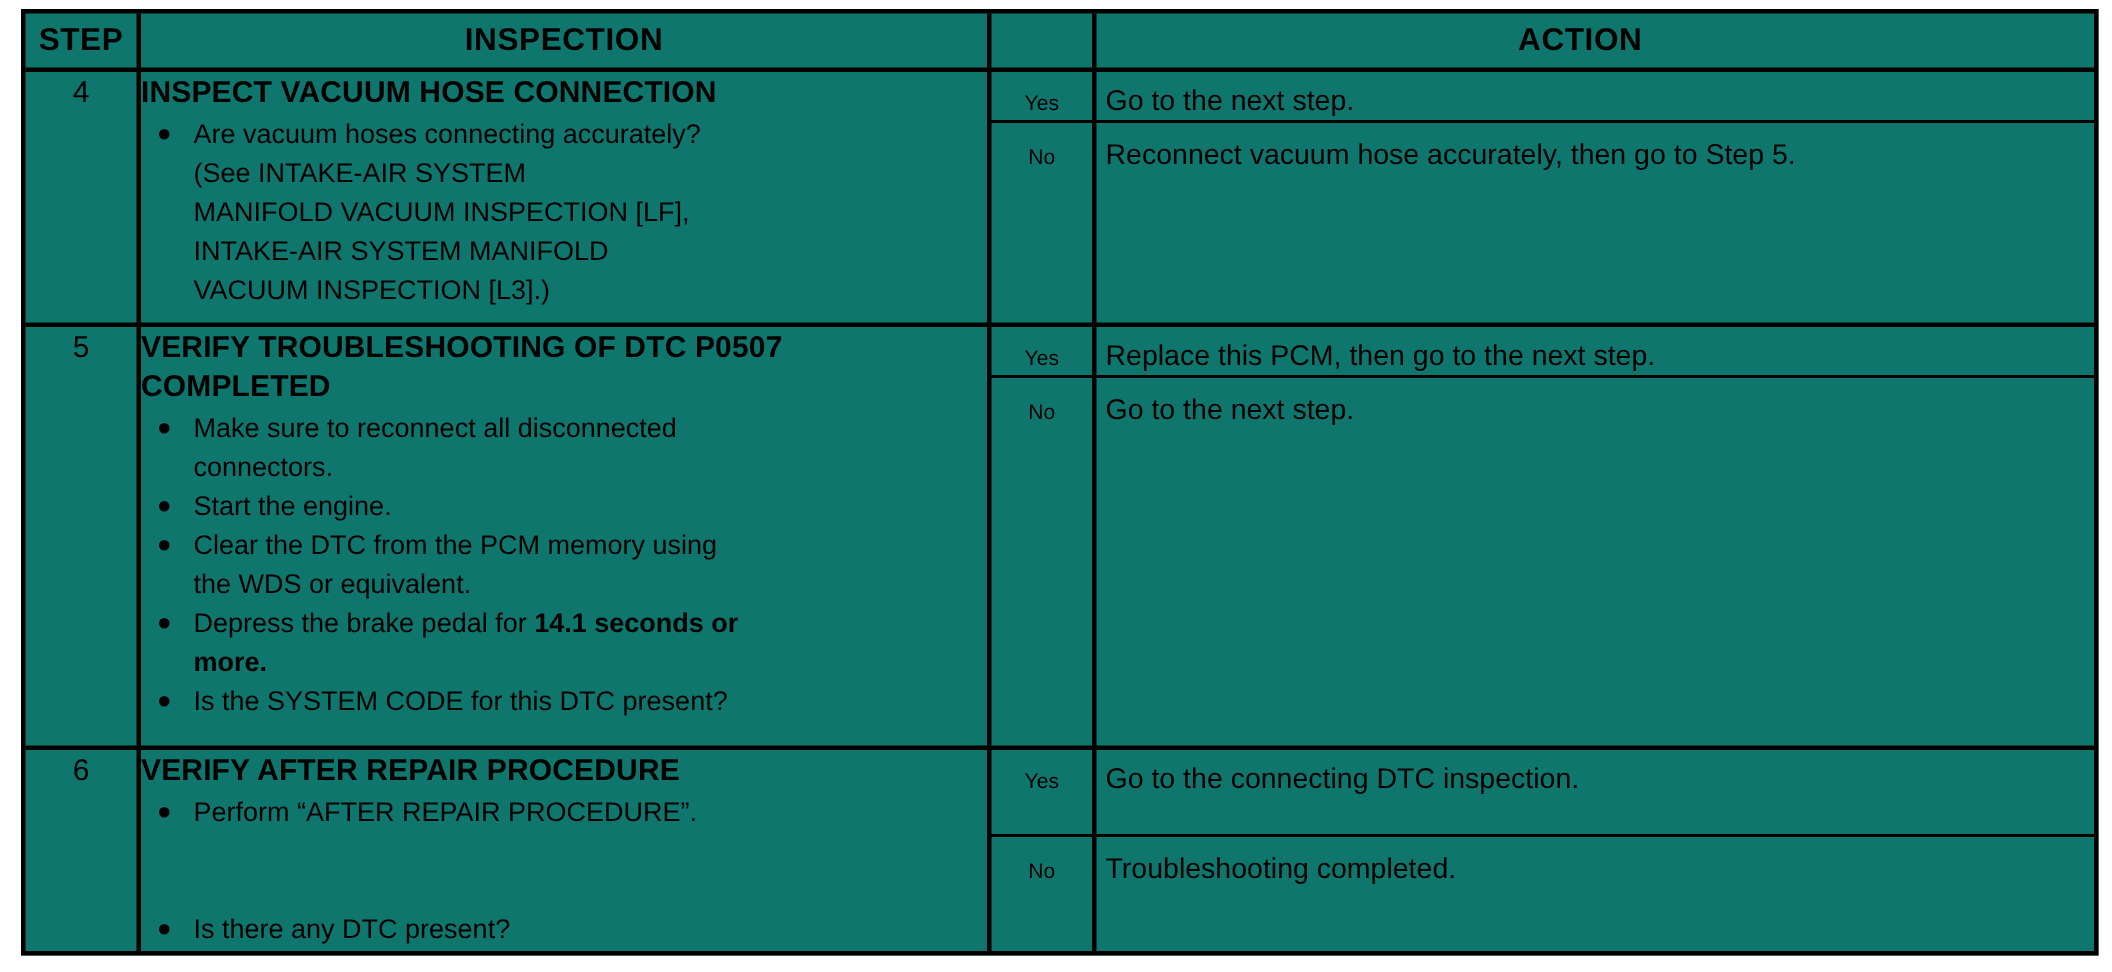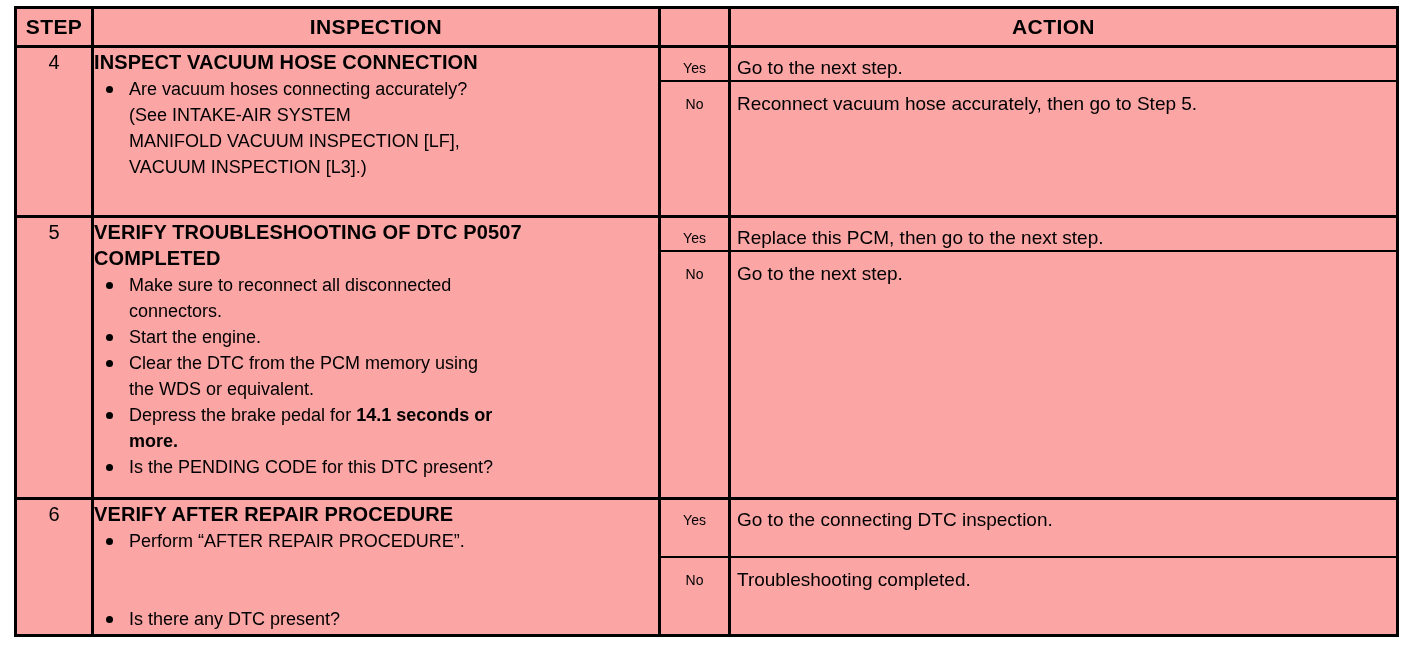--- a/index.html
+++ b/index.html
@@ -24,21 +24,21 @@
 
   
   .table {
     position: absolute;
     left: 14px;
     top: 6px;
     width: 1385px;
     height: 631px;
     border: 3px solid #000;
     box-sizing: border-box;
-    background: #fca5a5;
+    background: #0f766e;
   }
 
   
   .vrule {
     position: absolute;
     top: 0;
     bottom: 0;
     width: 3px;
     background: #000;
   }
@@ -207,20 +207,21 @@
 
     <div class="stepno stepno-4">4</div>
 
     <div class="insp insp-4">
       <div class="insp-title">INSPECT VACUUM HOSE CONNECTION</div>
       <ul class="bullets">
         <li>
           <span>Are vacuum hoses connecting accurately?</span>
           <span class="cont">(See INTAKE-AIR SYSTEM</span>
           <span class="cont">MANIFOLD VACUUM INSPECTION [LF],</span>
+          <span class="cont">INTAKE-AIR SYSTEM MANIFOLD</span>
           <span class="cont">VACUUM INSPECTION [L3].)</span>
         </li>
       </ul>
     </div>
 
     <div class="yn yn-lbl-4y">Yes</div>
     <div class="act act-4y">Go to the next step.</div>
 
     <div class="yn yn-lbl-4n">No</div>
     <div class="act act-4n">Reconnect vacuum hose accurately, then go to Step 5.</div>
@@ -239,21 +240,21 @@
         </li>
         <li>
           <span>Clear the DTC from the PCM memory using</span>
           <span class="cont">the WDS or equivalent.</span>
         </li>
         <li>
           <span>Depress the brake pedal for </span><b>14.1 seconds or</b>
           <b class="cont">more.</b>
         </li>
         <li>
-          <span>Is the PENDING CODE for this DTC present?</span>
+          <span>Is the SYSTEM CODE for this DTC present?</span>
         </li>
       </ul>
     </div>
 
     <div class="yn yn-lbl-5y">Yes</div>
     <div class="act act-5y">Replace this PCM, then go to the next step.</div>
 
     <div class="yn yn-lbl-5n">No</div>
     <div class="act act-5n">Go to the next step.</div>
 

